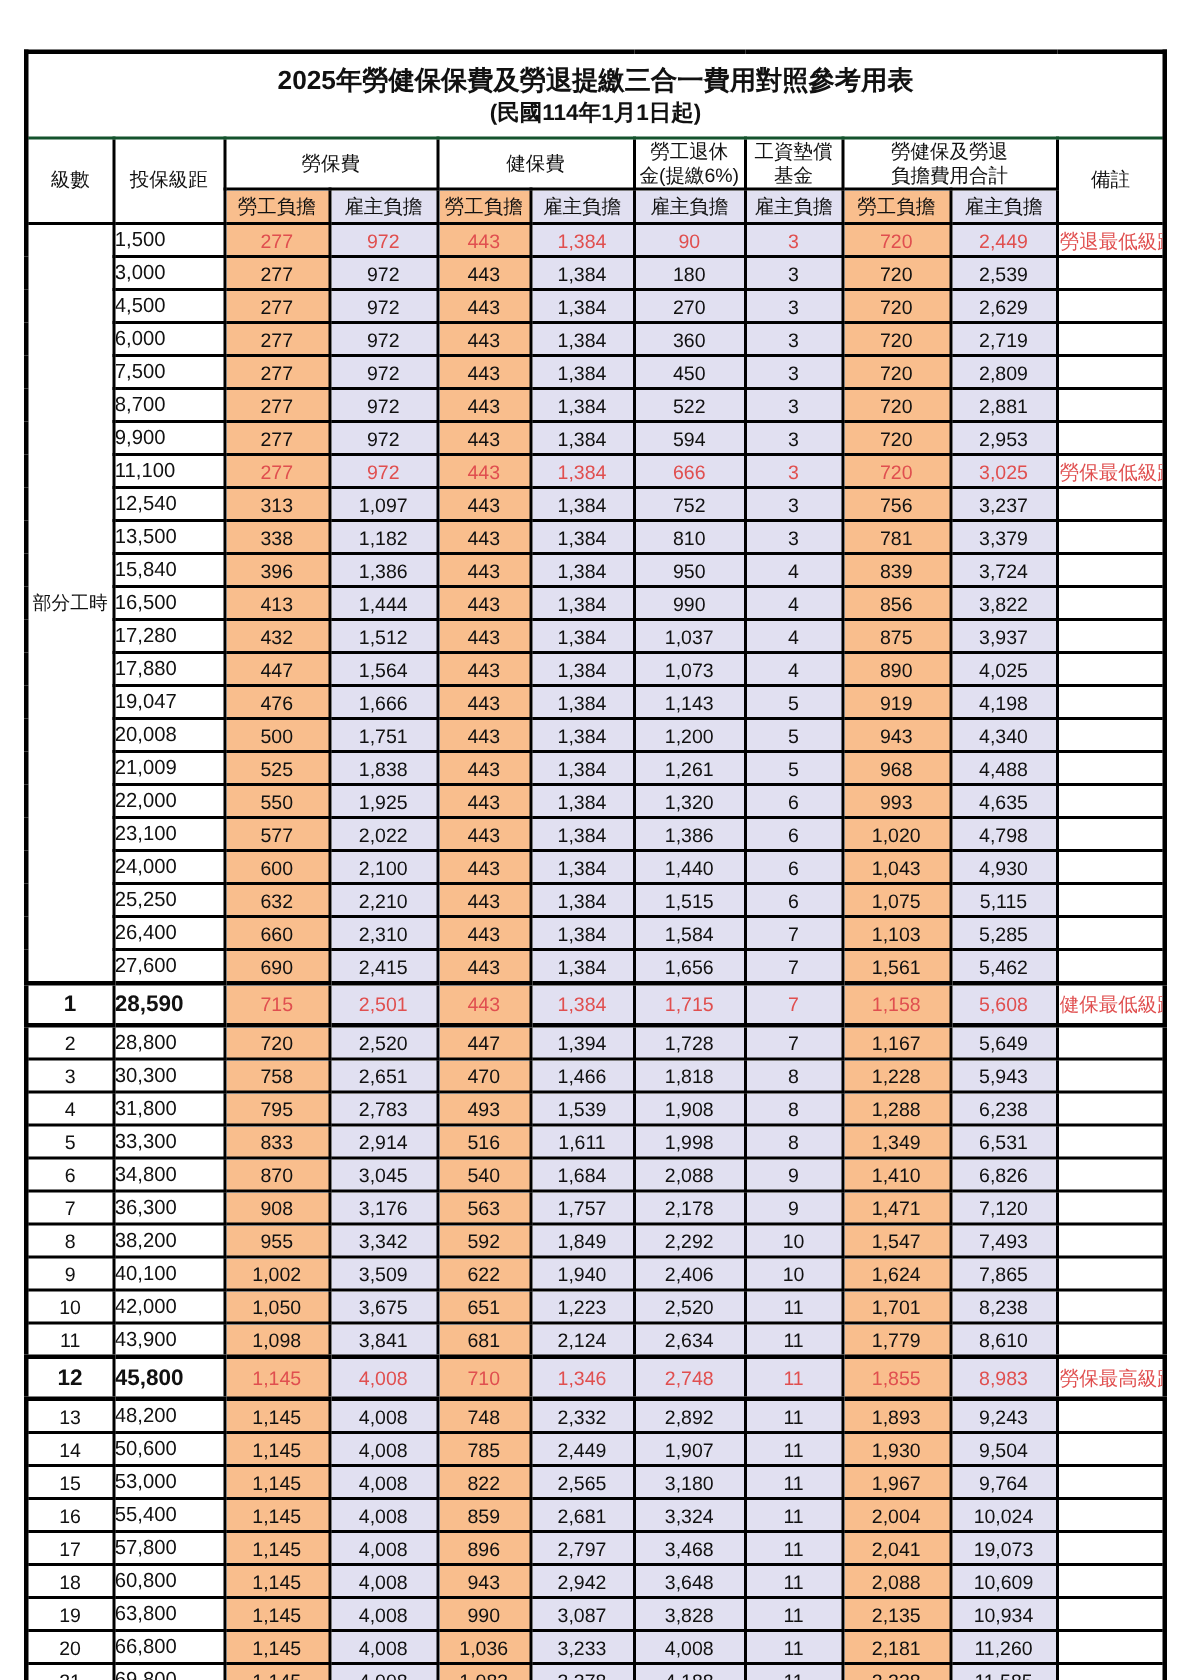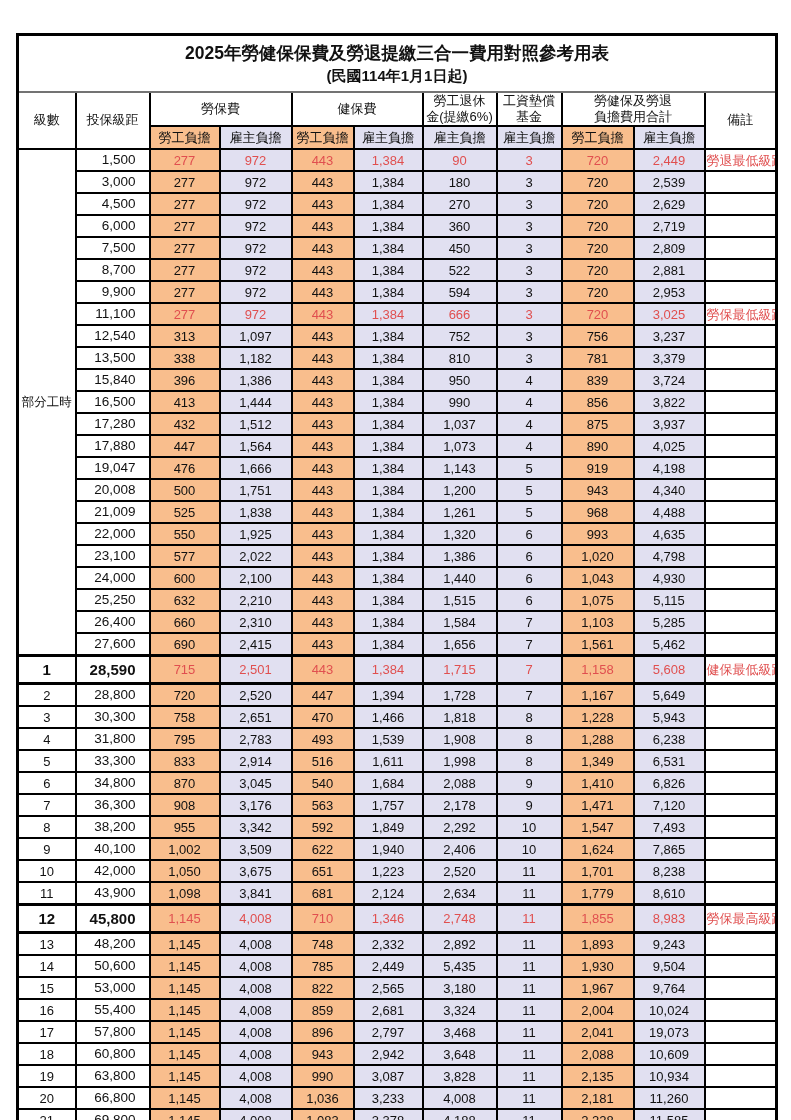--- a/index.html
+++ b/index.html
@@ -24,31 +24,31 @@
   }
   td,th{
     border:2px solid #000;
     padding:0;
     text-align:center;
     vertical-align:middle;
     font-weight:400;
     overflow:hidden;
     white-space:nowrap;
   }
-  .title-cell{padding:5px 0 4px 0;border-bottom:2px solid #737373;}
+  .title-cell{padding:5px 0 4px 0;border-bottom:2px solid #14532d;}
   .title-line{font-size:17.5px;font-weight:700;line-height:1.45;}
   .subtitle-line{font-size:15px;font-weight:700;line-height:1.35;}
   thead th{font-size:13px;font-weight:400;}
   .h1{height:30px;white-space:pre-line;line-height:1.25;}
   .h2{height:21px;}
   .h-orange{background:var(--employee-bg);}
   .h-lav{background:var(--employer-bg);margin-left:26px;}
   tbody td{height:20px;font-size:13px;line-height:1;}
   td.c-level{font-size:13px;}
-  td.c-bracket{text-align:right;padding-right:13px;font-size:13.5px;}
+  td.c-bracket{text-align:left;font-size:13.5px;}
   td.c-orange{background:var(--employee-bg);}
   td.c-lav{background:var(--employer-bg);}
   td.c-remark{font-size:13px;color:var(--red);padding:0 1px;}
   tr.red td.val{color:var(--red);}
   td.part-time-cell{font-size:12.5px;letter-spacing:0;}
   tr.big td{border-top:3px solid #000;border-bottom:3px solid #000;height:25px;}
   tr.big td.c-level,tr.big td.c-bracket{font-weight:700;font-size:15px;}
 </style>
 </head>
 <body>
@@ -545,21 +545,21 @@
         <td class="c-lav val">9,243</td>
         <td class="c-remark val"></td>
       </tr>
       <tr>
         <td class="c-level">14</td>
         <td class="c-bracket">50,600</td>
         <td class="c-orange val">1,145</td>
         <td class="c-lav val">4,008</td>
         <td class="c-orange val">785</td>
         <td class="c-lav val">2,449</td>
-        <td class="c-lav val">5,435</td>
+        <td class="c-lav val">1,907</td>
         <td class="c-lav val">11</td>
         <td class="c-orange val">1,930</td>
         <td class="c-lav val">9,504</td>
         <td class="c-remark val"></td>
       </tr>
       <tr>
         <td class="c-level">15</td>
         <td class="c-bracket">53,000</td>
         <td class="c-orange val">1,145</td>
         <td class="c-lav val">4,008</td>

